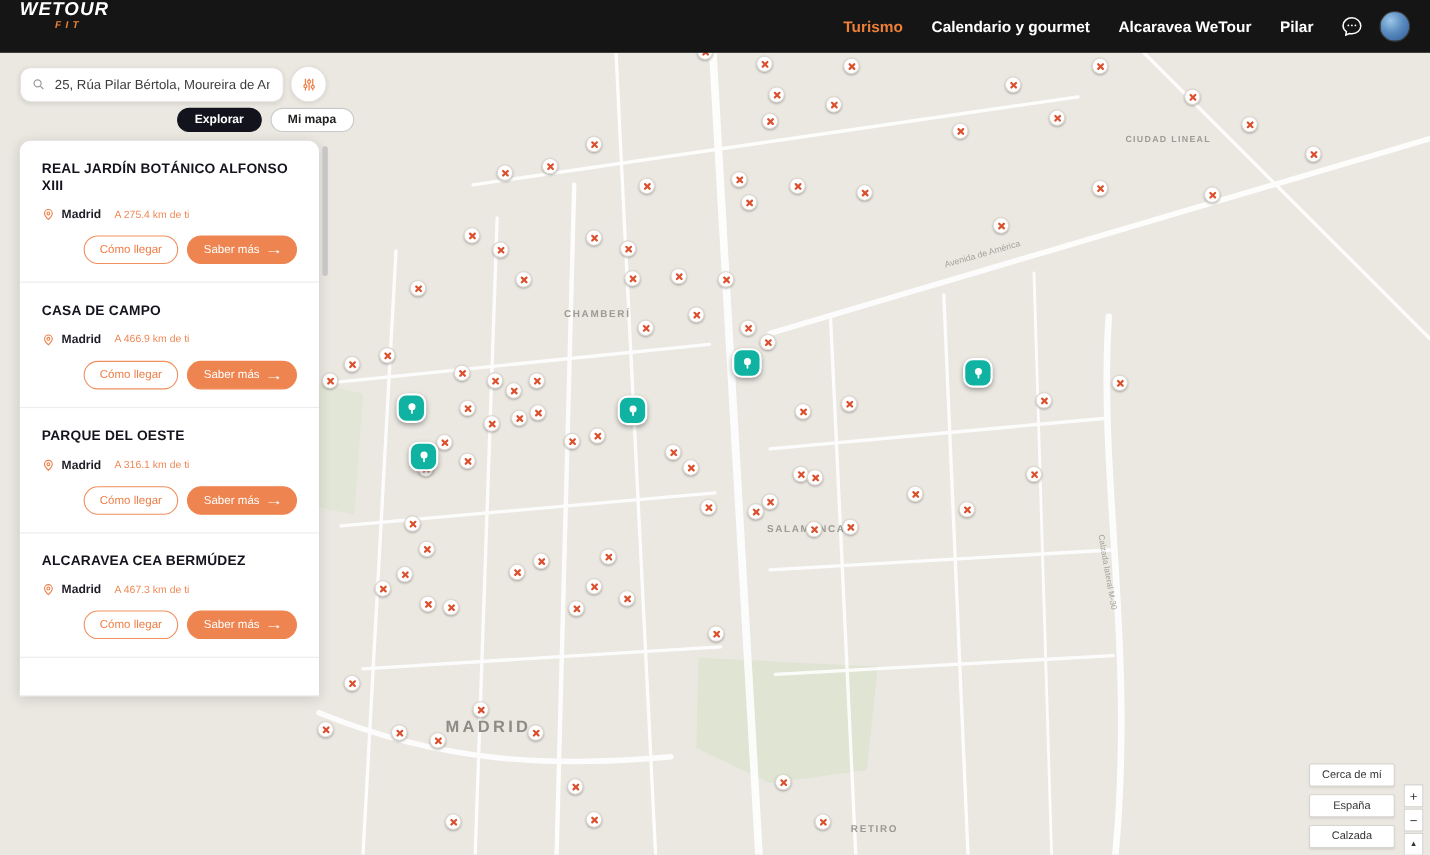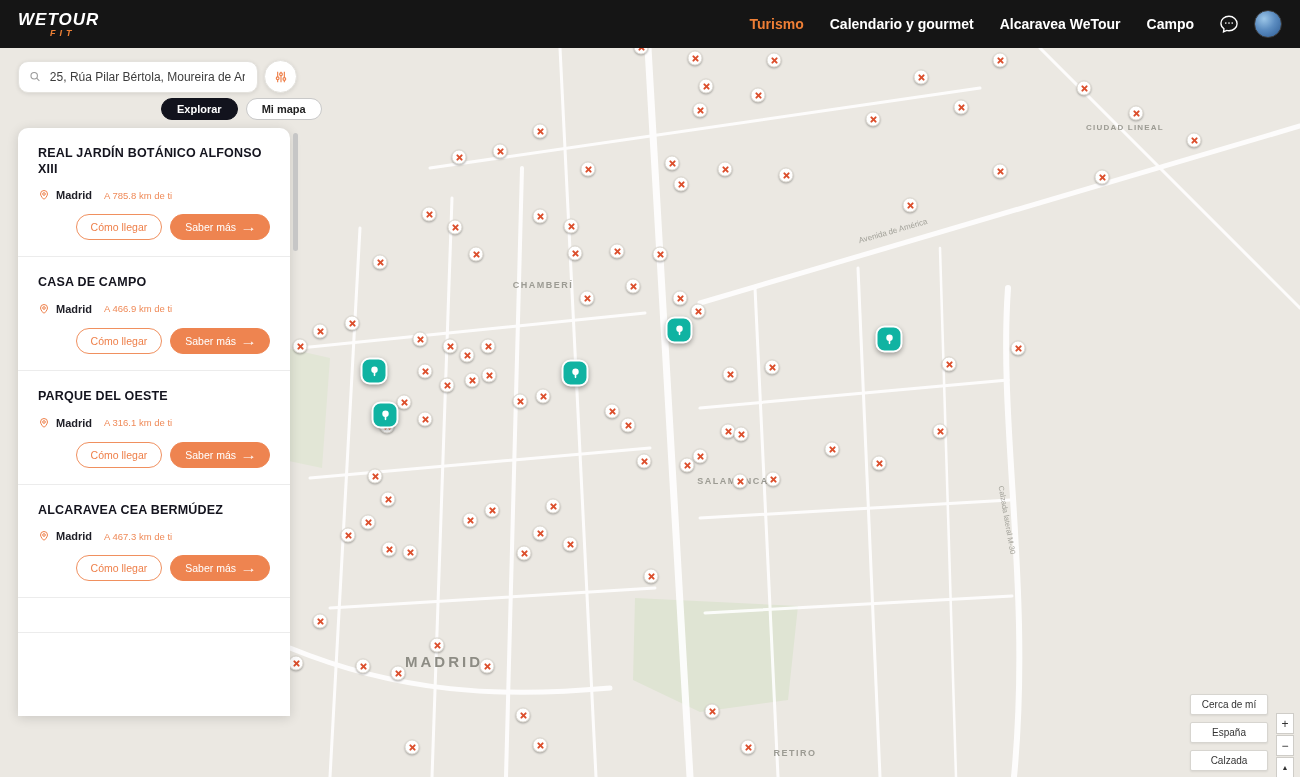--- a/index.html
+++ b/index.html
@@ -5,21 +5,21 @@
   * { box-sizing: border-box; }
   html,body { margin:0; padding:0; }
   body {
     width:1300px; height:777px; position:relative; overflow:hidden;
     font-family:"Liberation Sans", sans-serif; background:#ebe8e2;
   }
 
   
   .header {
     position:absolute; top:0; left:0; right:0; height:48px; background:#151515;
-    display:flex; align-items:center; padding:0 18px; z-index:20;
+    display:flex; padding:0 18px; z-index:20;
   }
   .logo { display:flex; flex-direction:column; line-height:1; cursor:pointer; }
   .logo-top { color:#fff; font-weight:800; font-style:italic; font-size:17px; letter-spacing:1px; }
   .logo-bottom { color:#ee8136; font-weight:800; font-style:italic; font-size:9px; letter-spacing:4px; margin-left:32px; margin-top:1px; }
   .nav { margin-left:auto; display:flex; align-items:center; gap:26px; }
   .nav-item { color:#fff; font-size:14px; font-weight:700; cursor:pointer; white-space:nowrap; }
   .nav-item.active { color:#ee7f36; }
   .hdr-icons { display:flex; align-items:center; gap:12px; margin-left:22px; }
   .chat-btn { width:26px; height:26px; display:flex; align-items:center; justify-content:center; cursor:pointer; }
   .avatar { width:28px; height:28px; border-radius:50%; cursor:pointer;
@@ -77,21 +77,21 @@
   .pills { position:absolute; left:161px; top:98px; z-index:10; display:flex; gap:8px; }
   .pill {
     height:22px; padding:0 15px; border-radius:12px; font-size:11px; font-weight:700;
     display:flex; align-items:center; cursor:pointer; font-family:"Liberation Sans",sans-serif;
   }
   .pill.dark { background:#12131d; color:#fff; border:1px solid #12131d; }
   .pill.light { background:#fff; color:#222; border:1px solid #c9c9c9; }
 
   
   .panel {
-    position:absolute; left:18px; top:128px; width:272px; height:588px;
+    position:absolute; left:18px; top:128px; width:272px; height:505px;
     background:#fff; border-radius:10px 10px 0 0;
     box-shadow:0 2px 12px rgba(0,0,0,.14); overflow:hidden; z-index:10;
   }
   .card { padding:18px 20px 16px 20px; border-bottom:1px solid #ececec; cursor:pointer; }
   .card-title {
     margin:0 0 12px 0; font-size:12.5px; font-weight:800; color:#14141e;
     text-transform:uppercase; letter-spacing:.2px; line-height:1.25;
   }
   .card-desc { margin:0 0 12px 0; font-size:10.5px; color:#2c2c34; line-height:1.45; }
   .card-meta { display:flex; align-items:center; gap:6px; margin-bottom:13px; }
@@ -152,21 +152,21 @@
       <path d="M700 360 L1008 332" stroke-width="3"></path>
       <path d="M700 470 L1010 452" stroke-width="3"></path>
       <path d="M705 565 L1012 548" stroke-width="3"></path>
       <path d="M755 240 L778 729" stroke-width="3"></path>
       <path d="M858 220 L880 729" stroke-width="3"></path>
       <path d="M940 200 L956 729" stroke-width="2.5"></path>
     </g>
   </svg>
 </div>
 <div id="label-layer">
-    <span class="map-label" style="left: 1125px; top: 127px; font-size: 8px; letter-spacing: 1.2px; transform: translate(-50%, -50%) rotate(0deg);">CIUDAD LINEAL</span>
+    <span class="map-label" style="left: 1062px; top: 127px; font-size: 8px; letter-spacing: 1.2px; transform: translate(-50%, -50%) rotate(0deg);">CIUDAD LINEAL</span>
     <span class="map-label" style="left: 543px; top: 285px; font-size: 9px; letter-spacing: 1.5px; transform: translate(-50%, -50%) rotate(0deg);">CHAMBERÍ</span>
     <span class="map-label" style="left: 733px; top: 481px; font-size: 9px; letter-spacing: 1.5px; transform: translate(-50%, -50%) rotate(0deg);">SALAMANCA</span>
     <span class="map-label big" style="left: 444px; top: 661px; font-size: 15px; letter-spacing: 3px; transform: translate(-50%, -50%) rotate(0deg);">MADRID</span>
     <span class="map-label" style="left: 795px; top: 753px; font-size: 9px; letter-spacing: 1.5px; transform: translate(-50%, -50%) rotate(0deg);">RETIRO</span>
     <span class="map-label road" style="left: 893px; top: 231px; font-size: 8px; transform: translate(-50%, -50%) rotate(-16deg);">Avenida de América</span>
     <span class="map-label road" style="left: 1007px; top: 520px; font-size: 7.5px; transform: translate(-50%, -50%) rotate(80deg);">Calzada lateral M-30</span>
   </div>
 <div id="marker-layer">
     <div class="poi" style="left: 641px; top: 47px;"></div>
     <div class="poi" style="left: 695px; top: 58px;"></div>
@@ -295,21 +295,21 @@
 
 <div class="header">
   <div class="logo">
     <span class="logo-top">WETOUR</span>
     <span class="logo-bottom">FIT</span>
   </div>
   <div class="nav">
     <span class="nav-item active">Turismo</span>
     <span class="nav-item">Calendario y gourmet</span>
     <span class="nav-item">Alcaravea WeTour</span>
-    <span class="nav-item">Campo</span>
+    <span class="nav-item">Pilar</span>
   </div>
   <div class="hdr-icons">
     <span class="chat-btn">
       <svg width="22" height="22" viewBox="0 0 24 24" fill="none" stroke="#ffffff" stroke-width="1.5">
         <path d="M12 3.5c-4.9 0-8.8 3.4-8.8 7.7 0 2.4 1.3 4.6 3.3 6l-.5 3.3 3.6-1.5c.8.2 1.6.3 2.4.3 4.9 0 8.8-3.4 8.8-7.7S16.9 3.5 12 3.5z"></path>
         <circle cx="8.5" cy="11" r="0.9" fill="#fff" stroke="none"></circle>
         <circle cx="12" cy="11" r="0.9" fill="#fff" stroke="none"></circle>
         <circle cx="15.5" cy="11" r="0.9" fill="#fff" stroke="none"></circle>
       </svg>
     </span>
@@ -342,21 +342,21 @@
 <div class="panel">
 
   <article class="card">
     <h3 class="card-title">REAL JARDÍN BOTÁNICO ALFONSO XIII</h3>
     <div class="card-meta">
       <svg width="12" height="12" viewBox="0 0 24 24" fill="none" stroke="#ee7f49" stroke-width="2">
           <path d="M12 21s-7-6.2-7-11a7 7 0 0 1 14 0c0 4.8-7 11-7 11z"></path>
           <circle cx="12" cy="10" r="2.6"></circle>
         </svg>
       <span class="card-city">Madrid</span>
-      <span class="card-dist">A 785.8 km de ti</span>
+      <span class="card-dist">A 275.4 km de ti</span>
     </div>
     <div class="card-actions">
       <button class="btn-outline">Cómo llegar</button>
       <button class="btn-solid">
           <span>Saber más</span>
           <span class="arrow">→</span>
         </button>
     </div>
   </article>
 

